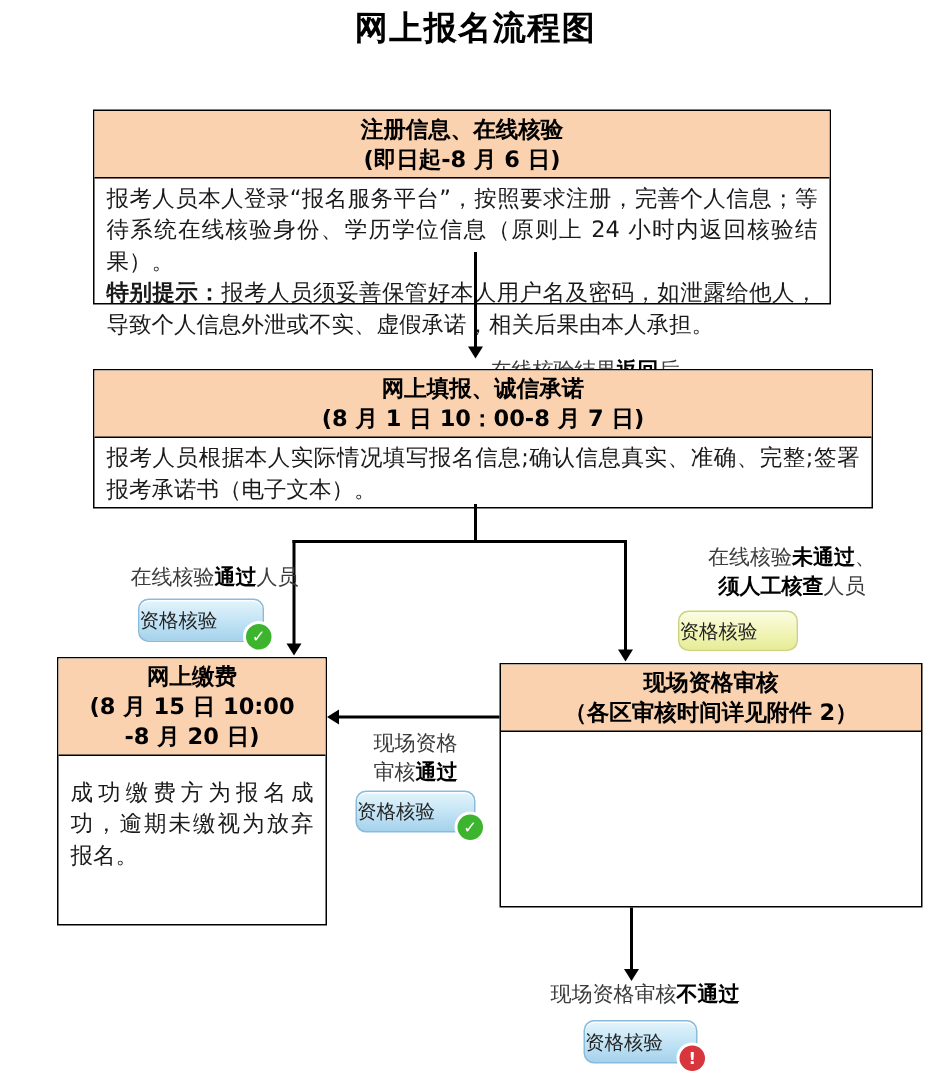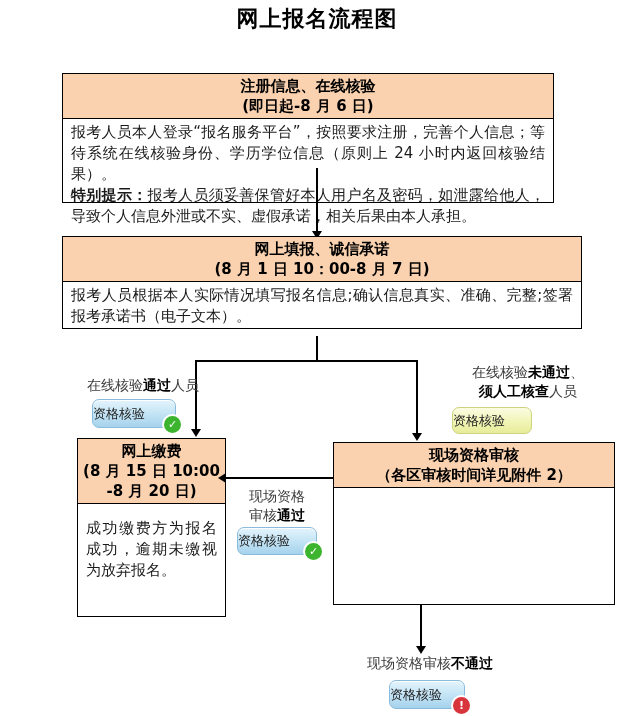--- a/index.html
+++ b/index.html
@@ -61,21 +61,21 @@
       <p><b>特别提示：</b><span>报考人员须妥善保管好本人用户名及密码，如泄露给他人，导致个人信息外泄或不实、虚假承诺，相关后果由本人承担。</span></p>
     </div>
   </div>
 
   <div class="vline" style="left:316px;top:168px;width:2px;height:65px;"></div>
   <div class="arr-down" style="left:312px;top:231px;"></div>
   <div class="lbl" style="left:327px;top:194px;margin-top:44px;">
     <span>在线核验结果</span><b>返回</b><span>后</span>
   </div>
 
-  <div class="fbox" style="left:62px;top:236px;width:520px;height:93px;">
+  <div class="fbox" style="left:62px;top:246px;width:520px;height:93px;">
     <div class="hd">
       <div>网上填报、诚信承诺</div>
       <div>(8 月 1 日 10：00-8 月 7 日)</div>
     </div>
     <div class="bd">
       <p><span>报考人员根据本人实际情况填写报名信息;确认信息真实、准确、完整;签署报考承诺书（电子文本）。</span></p>
     </div>
   </div>
 
   <div class="vline" style="left:316px;top:336px;width:2px;height:25px;"></div>
@@ -96,21 +96,21 @@
   </div>
 
   <div class="lbl center" style="left:440px;top:363px;width:176px;">
     <div><span>在线核验</span><b>未通过</b><span>、</span></div>
     <div><b>须人工核查</b><span>人员</span></div>
   </div>
   <div class="btn btn-yellow" style="left:452px;top:407px;width:80px;height:27px;">
     <span>资格核验</span>
   </div>
 
-  <div class="fbox" style="left:38px;top:438px;width:149px;height:179px;margin-left:39px;">
+  <div class="fbox" style="left:38px;top:438px;width:180px;height:179px;">
     <div class="hd">
       <div>网上缴费</div>
       <div>(8 月 15 日 10:00</div>
       <div>-8 月 20 日)</div>
     </div>
     <div class="bd" style="padding-top:14px;">
       <p><span>成功缴费方为报名成功，逾期未缴视为放弃报名。</span></p>
     </div>
   </div>
 

